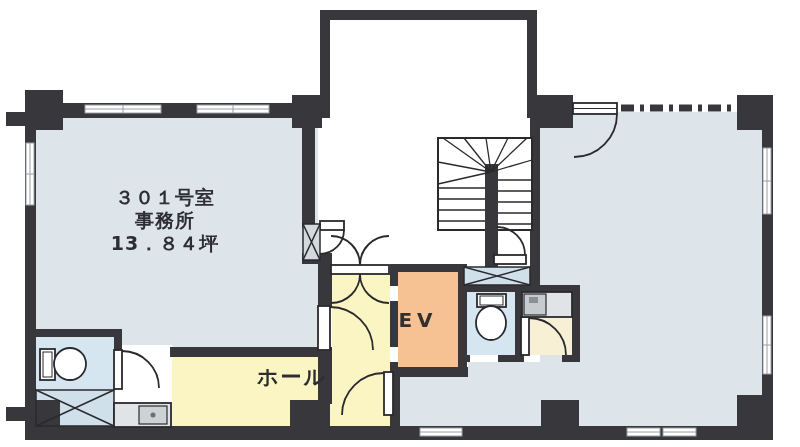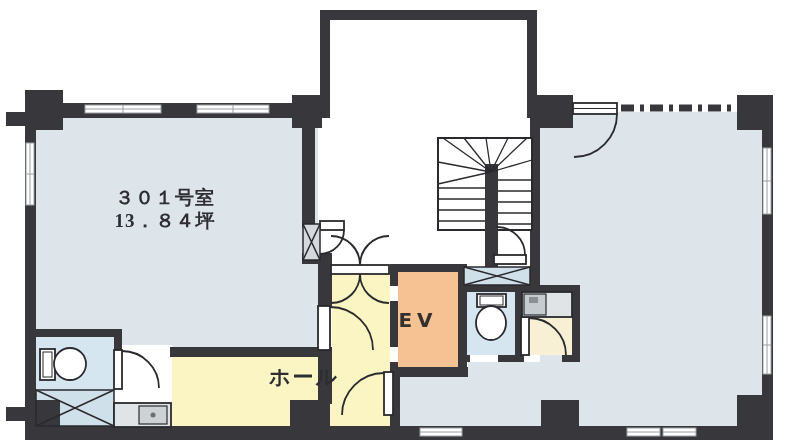--- a/index.html
+++ b/index.html
@@ -178,20 +178,21 @@
         <path d="M767 316V374 M763 345H771" fill="none"></path>
       <rect x="420" y="428" width="42" height="8" fill="#ffffff"></rect>
         <path d="M420 432H462" fill="none"></path>
       <rect x="627" y="428" width="33" height="8" fill="#ffffff"></rect>
         <path d="M627 432H660" fill="none"></path>
       <rect x="663" y="428" width="33" height="8" fill="#ffffff"></rect>
         <path d="M663 432H696" fill="none"></path>
     </g>
   </svg>
 
-  <div class="lbl lbl-room" style="left:55px;top:186px;width:220px;font-family:Liberation Serif, serif;">
+  <div class="lbl lbl-room" style="left:55px;top:186px;width:220px;">
     <div>３０１号室</div>
+    <div>事務所</div>
     <div>13．８４坪</div>
   </div>
   <div class="lbl lbl-ev" style="left:398px;top:308px;width:40px;">EV</div>
-  <div class="lbl lbl-hall" style="left:246px;top:365px;width:116px;">ホール</div>
+  <div class="lbl lbl-hall" style="left:234px;top:365px;width:116px;">ホール</div>
 
 </div>
 
 </body></html>

